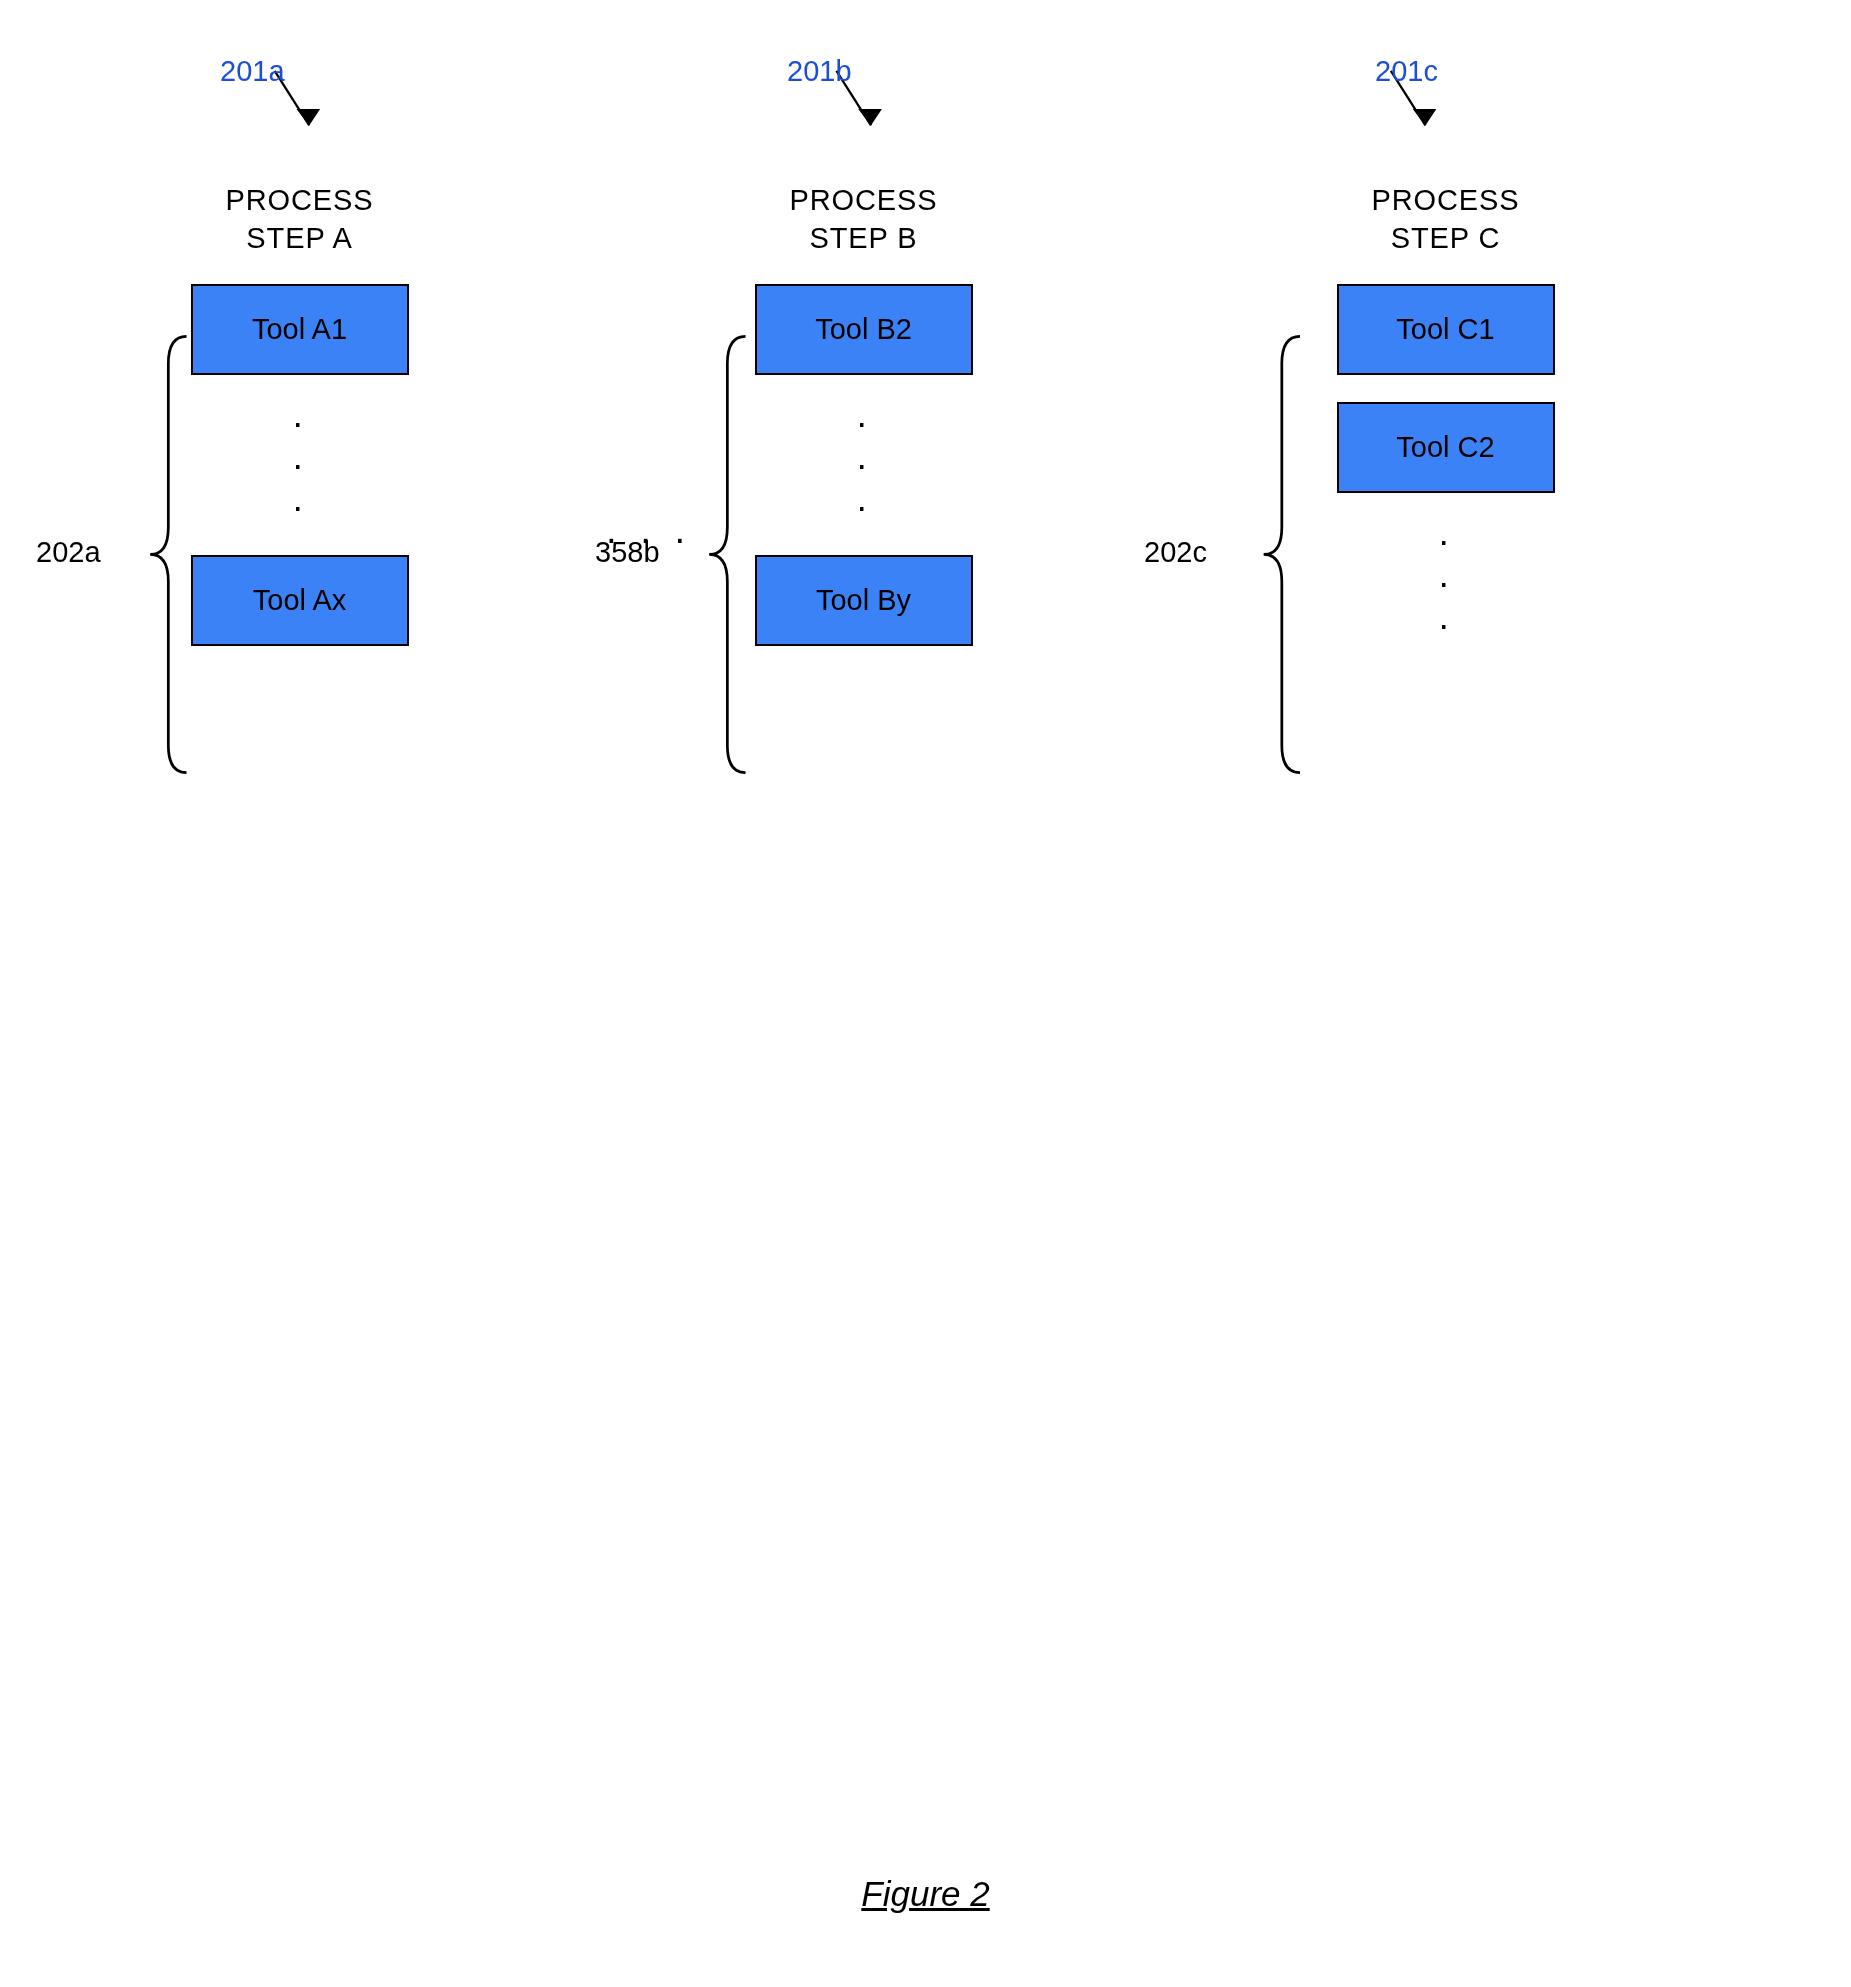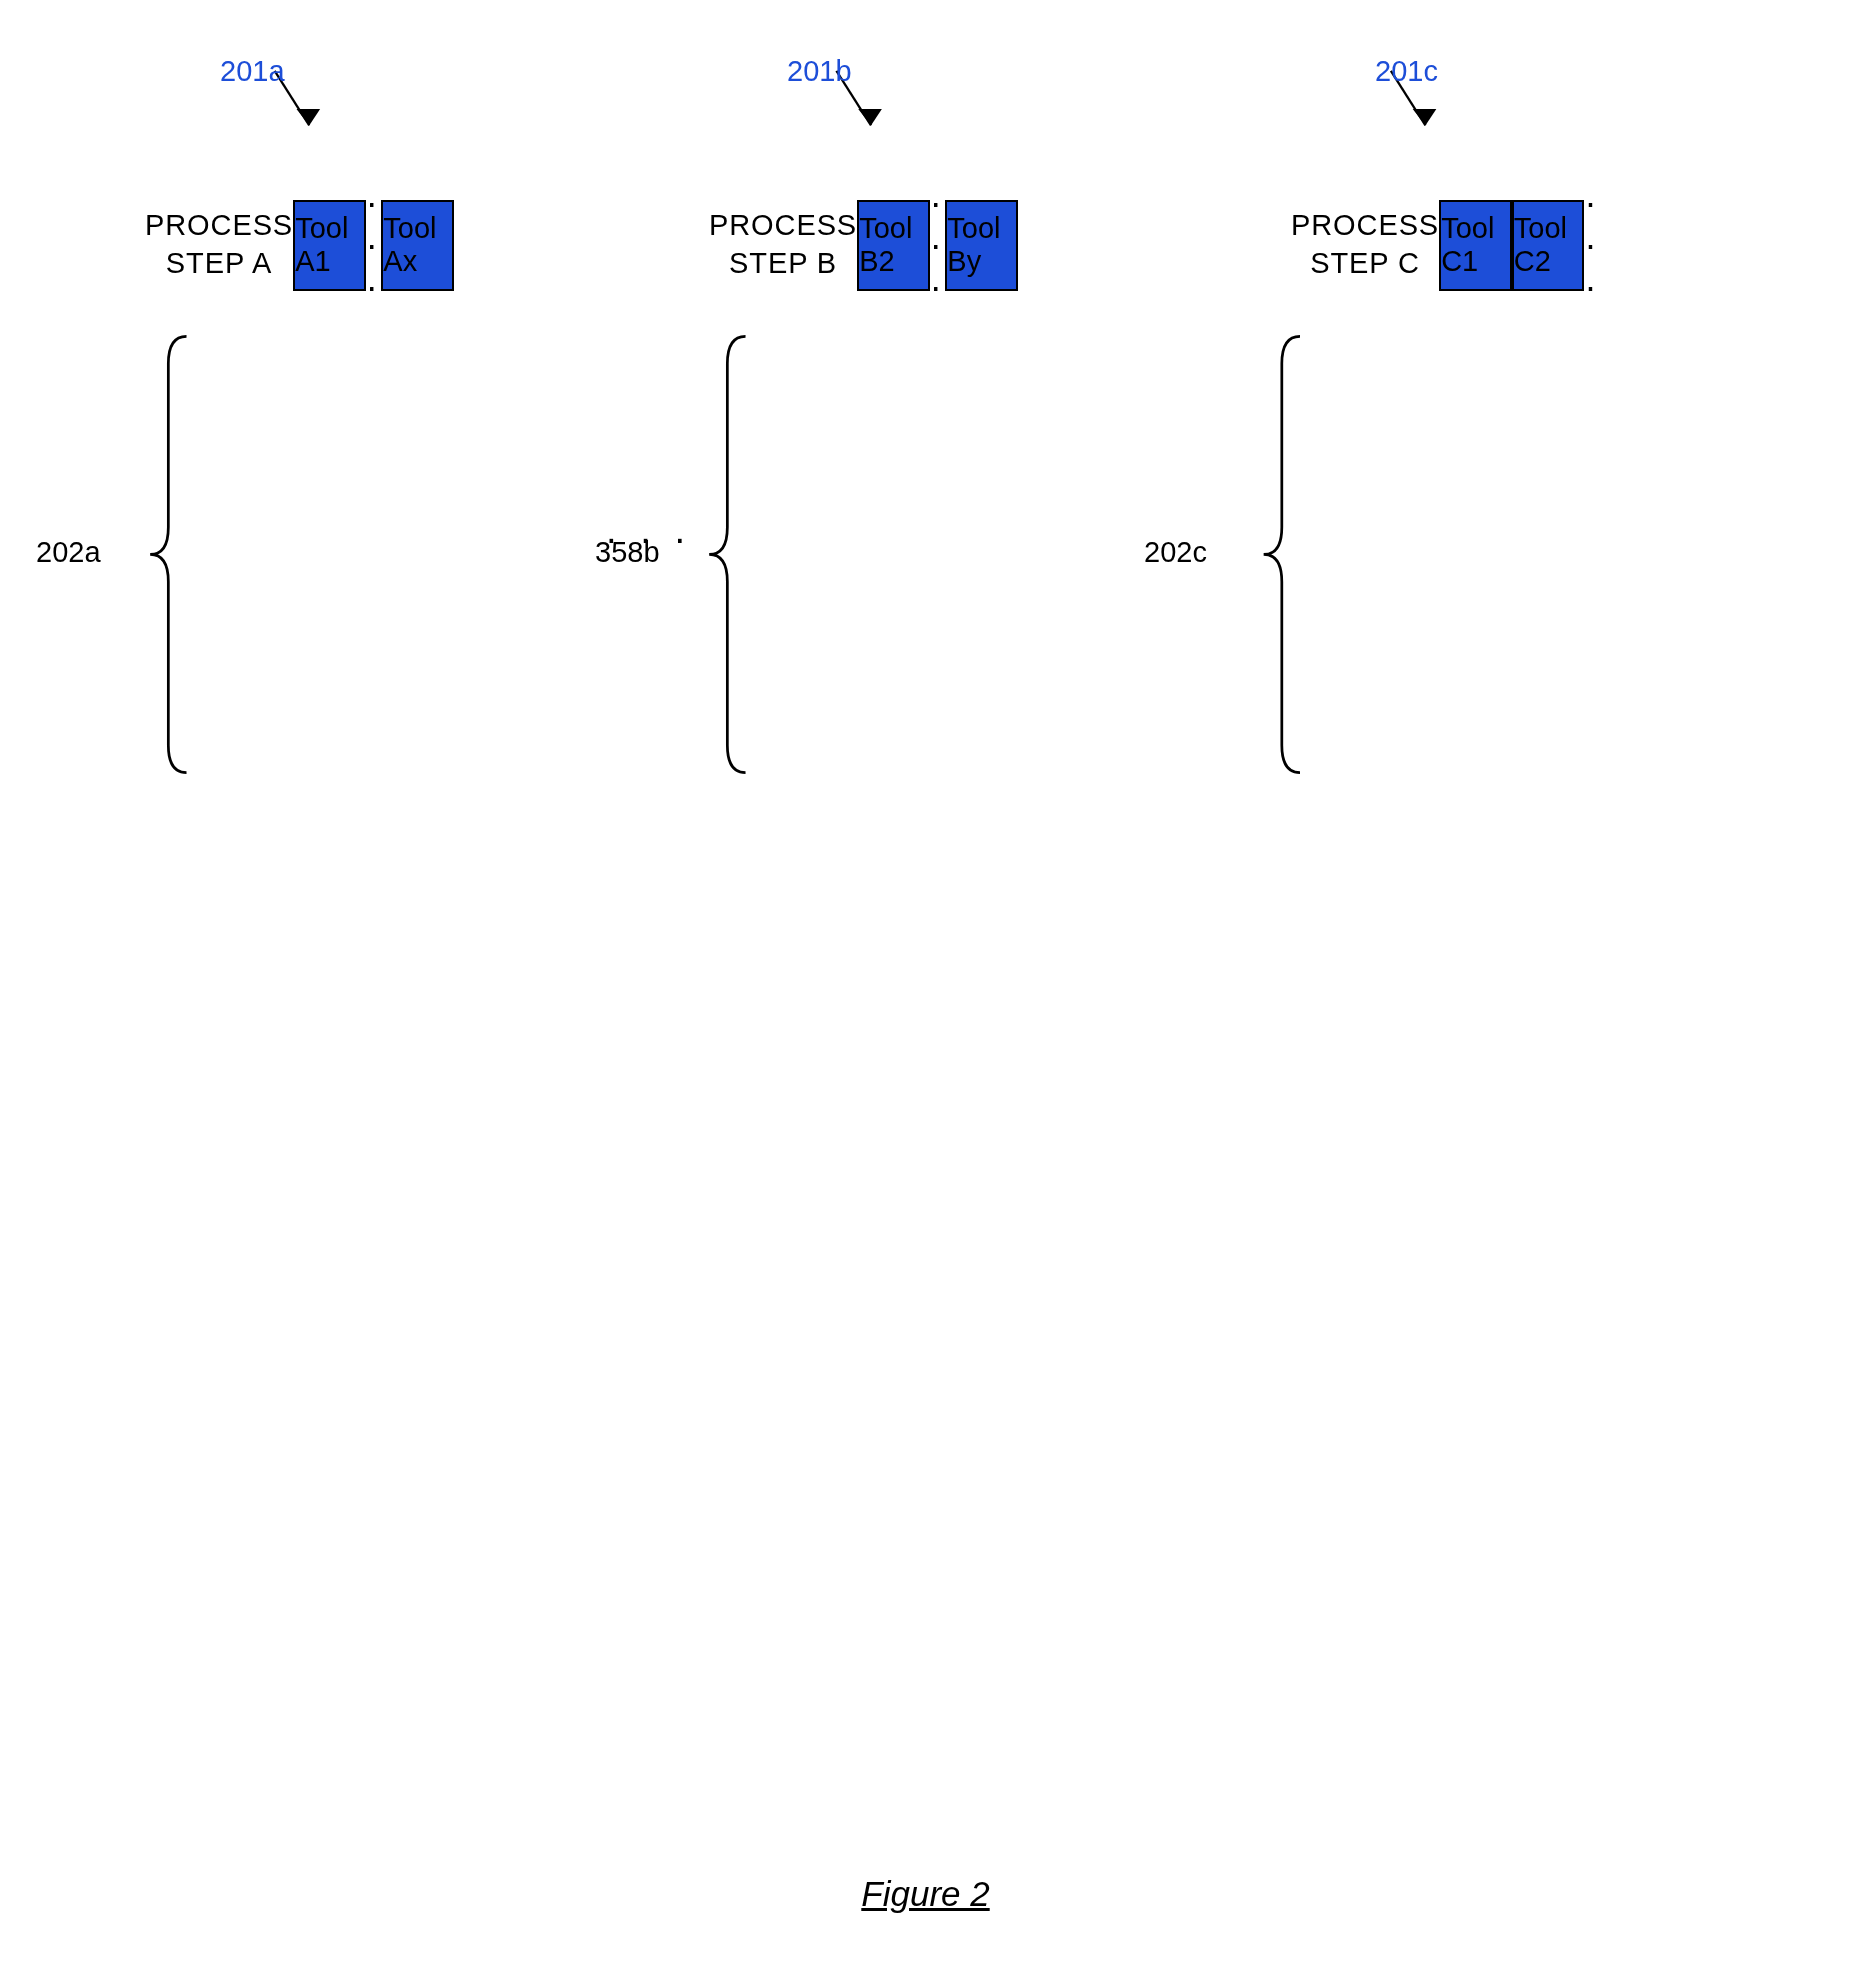--- a/index.html
+++ b/index.html
@@ -34,21 +34,21 @@
       font-style: italic;
       color: #000;
       text-decoration: underline;
     }
 
     
     .column {
       position: absolute;
       top: 182px;
       display: flex;
-      flex-direction: row;
+      flex-direction: column;
       align-items: center;
     }
 
     .column-a {
       left: 145px;
       width: 309px;
     }
 
     .column-b {
       left: 709px;
@@ -81,21 +81,21 @@
     
     .tool-box {
       border: 2.7px solid #000;
       width: 218px;
       height: 91px;
       display: flex;
       align-items: center;
       justify-content: center;
       font-size: 29px;
       margin-bottom: 27px;
-      background: #1d4ed8;
+      background: #3b82f6;
     }
 
     
     .dots {
       font-size: 36px;
       letter-spacing: 3.6px;
       margin-bottom: 27px;
       text-align: center;
     }
 

